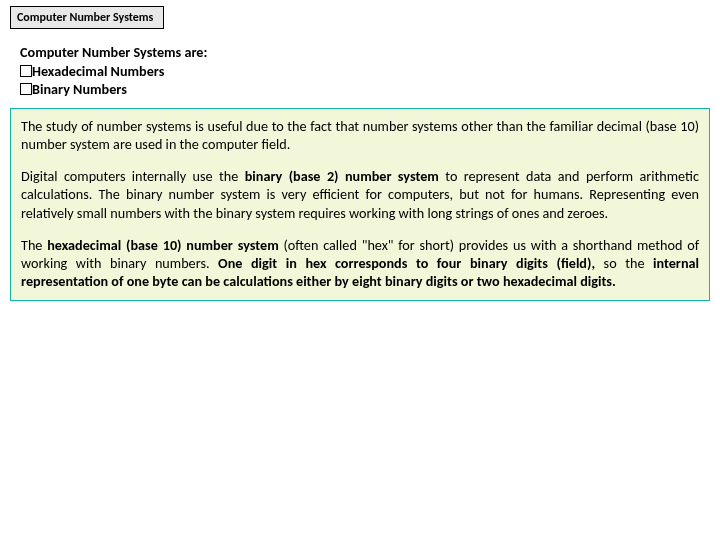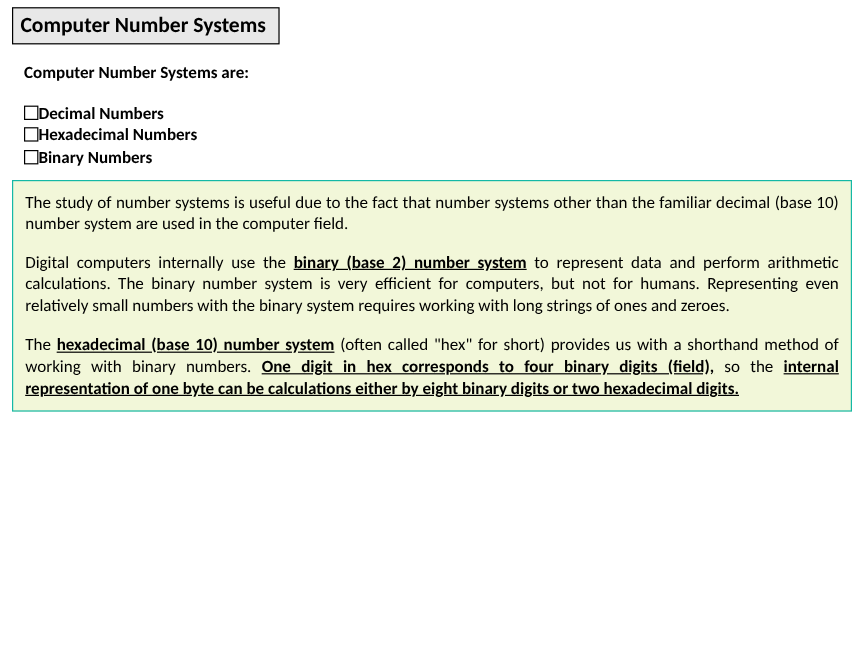--- a/index.html
+++ b/index.html
@@ -12,30 +12,30 @@
     padding: 6px 10px 10px 10px;
     font-size: 14.2px;
     line-height: 1.28;
   }
   .title-box {
     display: inline-block;
     border: 1px solid #000;
     background: #e8e8e8;
     padding: 3px 10px 3px 6px;
     font-weight: bold;
-    font-size: 18px;
+    font-size: 12px;
     margin-bottom: 14px;
   }
   .intro {
     margin-left: 10px;
     margin-bottom: 10px;
   }
   .intro-heading {
     font-weight: bold;
-    margin-bottom: 16px;
+    margin-bottom: 0px;
   }
   .bullet-line {
     font-weight: bold;
   }
   .bullet-mark {
     display: inline-block;
     width: 12px;
     height: 12px;
     border: 1.5px solid #000;
     position: relative;
@@ -47,34 +47,31 @@
     background: #f2f7d9;
     padding: 8px 10px 10px 10px;
     text-align: justify;
   }
   .content-box p {
     margin-bottom: 14px;
   }
   .content-box p:last-child {
     margin-bottom: 0;
   }
-  b { font-weight: bold; text-decoration: underline; }
+  b { font-weight: bold; }
 </style>
 </head>
 <body>
 
 
 
 <div class="title-box">Computer Number Systems</div>
 
 <div class="intro">
   <div class="intro-heading">Computer Number Systems are:</div>
-  <div class="bullet-line">
-    <span class="bullet-mark"></span><span>Decimal Numbers</span>
-  </div>
   <div class="bullet-line">
     <span class="bullet-mark"></span><span>Hexadecimal Numbers</span>
   </div>
   <div class="bullet-line">
     <span class="bullet-mark"></span><span>Binary Numbers</span>
   </div>
 </div>
 
 <div class="content-box">
   <p><span>The study of number systems is useful due to the fact that number systems other than the familiar decimal (base 10) number system are used in the computer field.</span></p>

